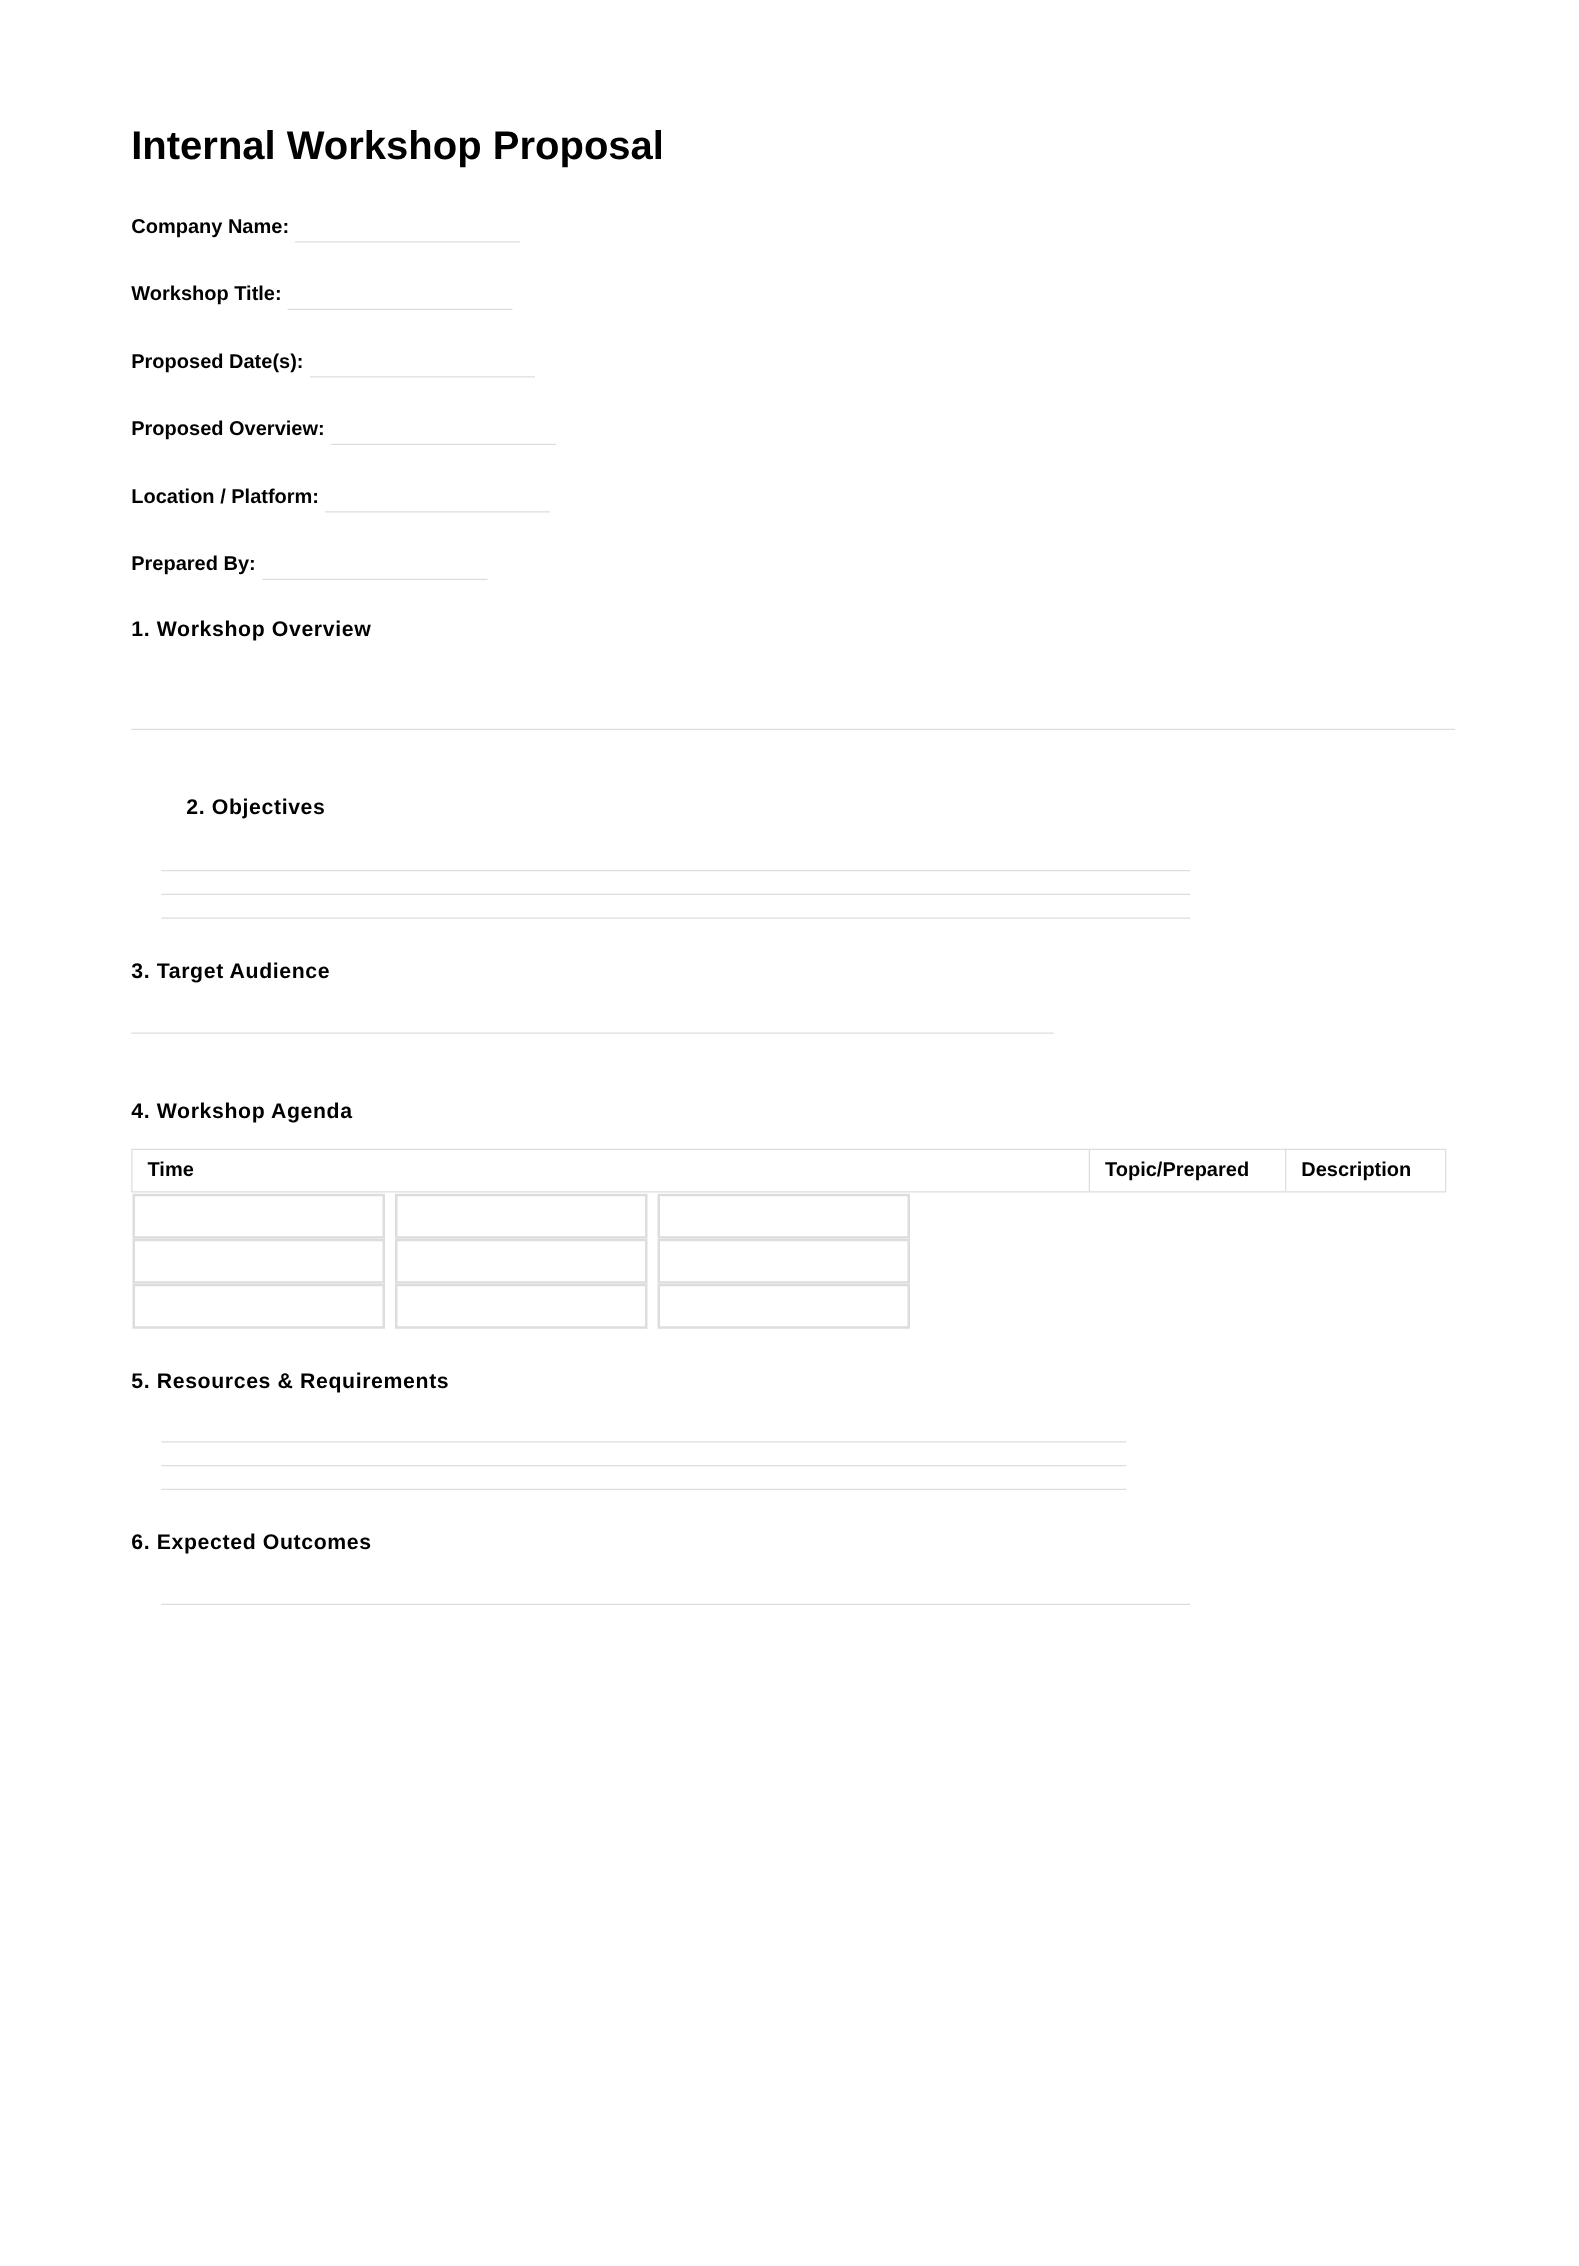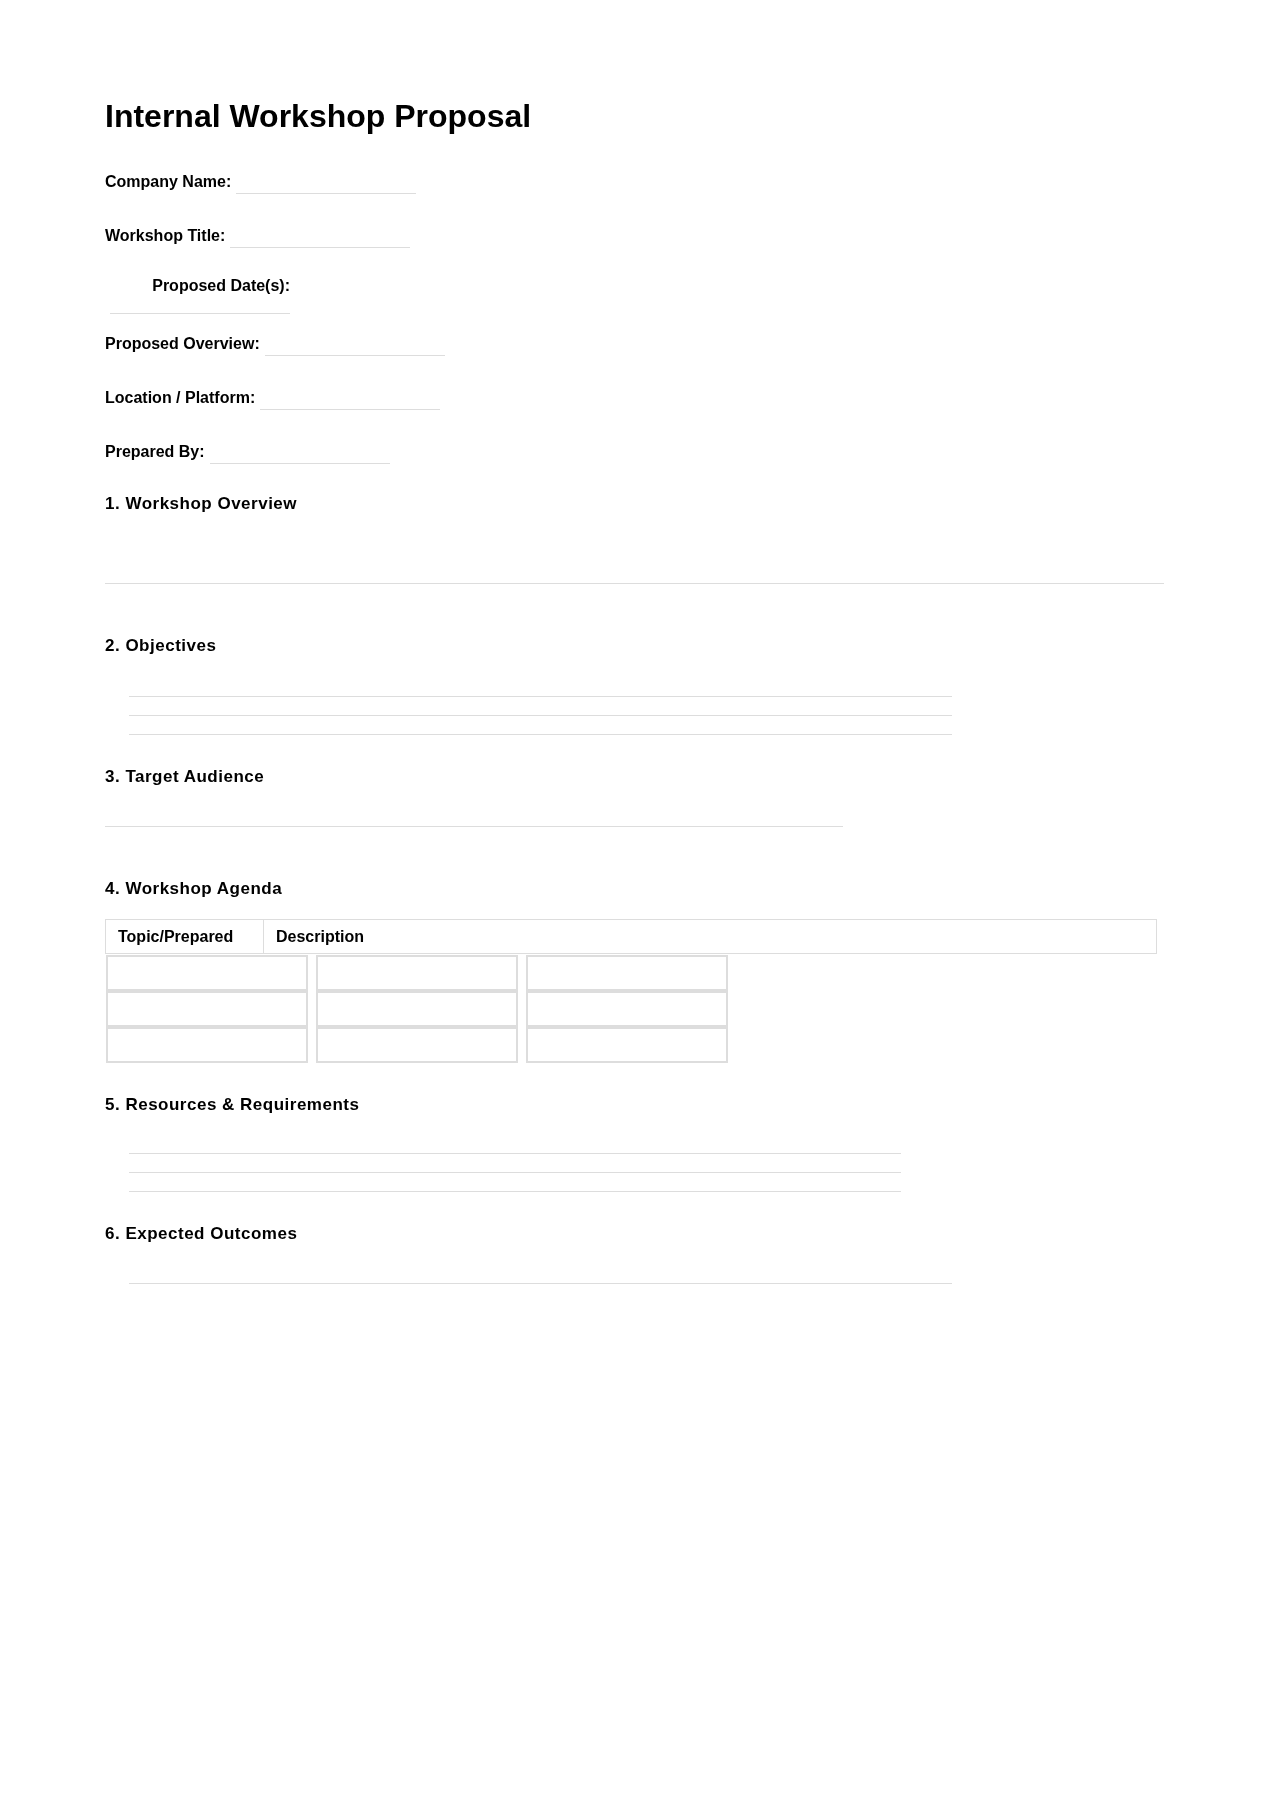--- a/index.html
+++ b/index.html
@@ -101,51 +101,52 @@
 <h1 class="abs doc-title">Internal Workshop Proposal</h1>
 
 <div class="abs field-row" style="top:168px;">
   <span class="field-label">Company Name:</span>
   <input class="field-line" type="text" value="" style="">
 </div>
 <div class="abs field-row" style="top:222px;">
   <span class="field-label">Workshop Title:</span>
   <input class="field-line" type="text" value="" style="">
 </div>
-<div class="abs field-row" style="top:276px;flex-direction:column;">
+<div class="abs field-row" style="top:276px;">
   <span class="field-label">Proposed Date(s):</span>
   <input class="field-line" type="text" value="" style="">
 </div>
 <div class="abs field-row" style="top:330px;">
   <span class="field-label">Proposed Overview:</span>
   <input class="field-line" type="text" value="" style="">
 </div>
 <div class="abs field-row" style="top:384px;">
   <span class="field-label">Location / Platform:</span>
   <input class="field-line" type="text" value="" style="">
 </div>
 <div class="abs field-row" style="top:438px;">
   <span class="field-label">Prepared By:</span>
   <input class="field-line" type="text" value="" style="">
 </div>
 
 <h2 class="abs section-heading" style="top:492px;">1. Workshop Overview</h2>
 <div class="abs rule" style="top:583px; left:105px; width:1059px;"></div>
 
-<h2 class="abs section-heading" style="top:634px;">2. Objectives</h2>
+<h2 class="abs section-heading" style="top:634px;margin-left:44px;">2. Objectives</h2>
 <div class="abs rule" style="top:696px; left:129px; width:823px;"></div>
 <div class="abs rule" style="top:715px; left:129px; width:823px;"></div>
 <div class="abs rule" style="top:734px; left:129px; width:823px;"></div>
 
 <h2 class="abs section-heading" style="top:765px;">3. Target Audience</h2>
 <div class="abs rule" style="top:826px; left:105px; width:738px;"></div>
 
 <h2 class="abs section-heading" style="top:877px;">4. Workshop Agenda</h2>
 
 <div class="abs agenda-header">
+  <div class="hcell" style="width:765px;">Time</div>
   <div class="hcell" style="width:157px;">Topic/Prepared</div>
   <div class="hcell" style="flex:1;">Description</div>
 </div>
 
 <div>
 
   <div class="agenda-cell" style="left:106px; top:955px;"></div>
   <div class="agenda-cell" style="left:316px; top:955px;"></div>
   <div class="agenda-cell" style="left:526px; top:955px;"></div>
 

